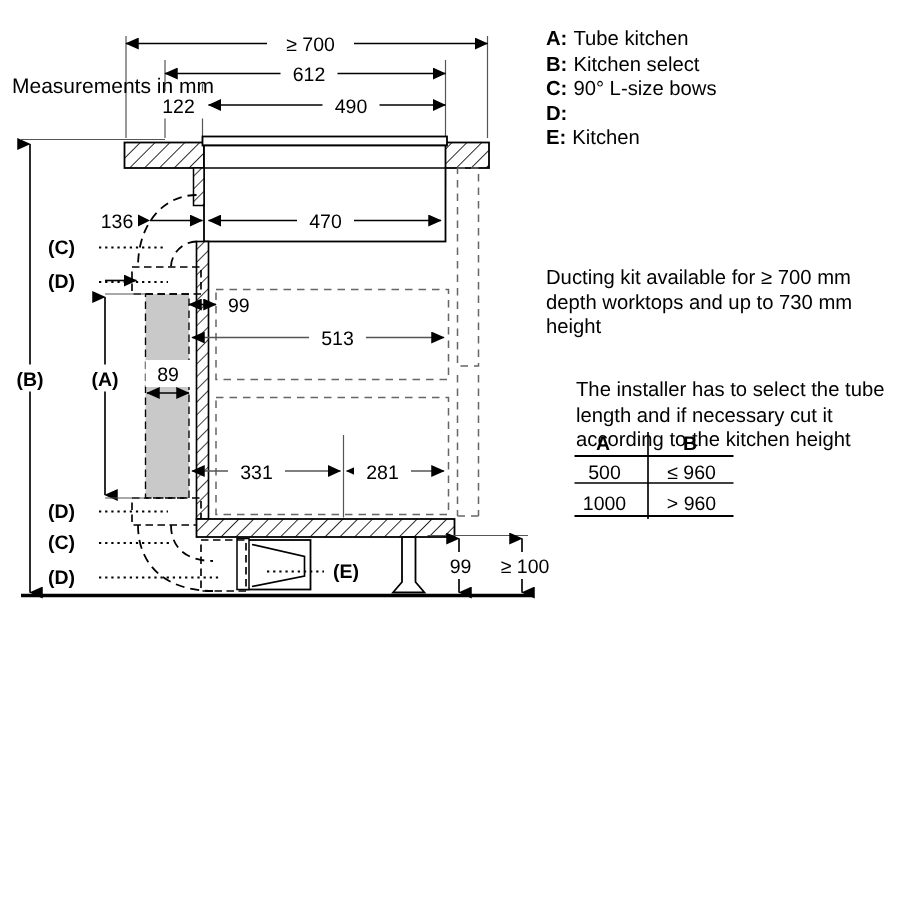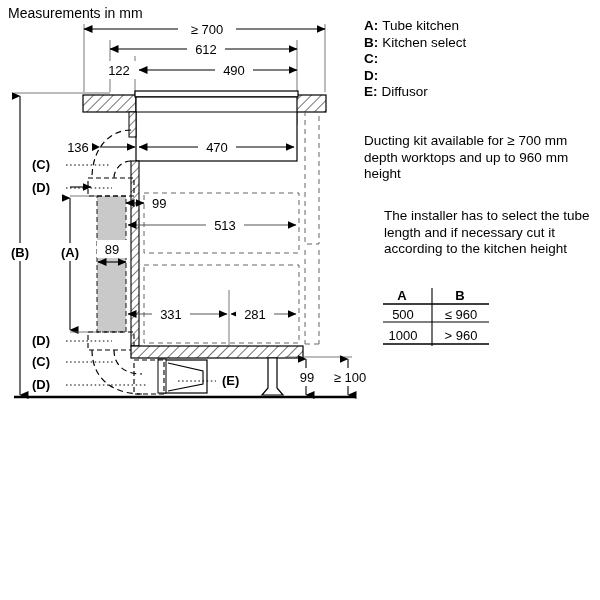--- a/index.html
+++ b/index.html
@@ -4,21 +4,21 @@
 <style>
   html,body{margin:0;padding:0;background:#ffffff;}
   body{width:600px;height:600px;overflow:hidden;
        font-family:"Liberation Sans","DejaVu Sans",sans-serif;color:#000;}
   #root{position:relative;width:600px;height:600px;}
   svg{display:block;}
   .t{font-family:"Liberation Sans","DejaVu Sans",sans-serif;font-size:13px;fill:#000;}
   .tb{font-family:"Liberation Sans","DejaVu Sans",sans-serif;font-size:13px;fill:#000;font-weight:bold;}
   .dim{font-family:"Liberation Sans","DejaVu Sans",sans-serif;font-size:13px;fill:#000;}
   .lbl{font-family:"Liberation Sans","DejaVu Sans",sans-serif;font-size:13px;fill:#000;font-weight:bold;}
-  .sideTxt{position:absolute;font-size:13.5px;line-height:16.5px;color:#000;}
+  .sideTxt{position:absolute;font-size:13.5px;line-height:16.5px;color:#000;margin-top:44px;}
 </style>
 </head>
 <body>
 
 <div id="root">
 
 <svg width="600" height="600" viewBox="0 0 600 600">
   <defs>
     <marker id="arrR" markerWidth="9" markerHeight="8" refX="8.5" refY="4" orient="auto" markerUnits="userSpaceOnUse">
       <path d="M0,0 L9,4 L0,8 z" fill="#000"></path>
@@ -273,27 +273,28 @@
   <div style="display:flex;gap:4px;line-height:16.5px;font-size:13.5px;">
     <span style="font-weight:bold;">A:</span>
     <span>Tube kitchen</span>
   </div>
   <div style="display:flex;gap:4px;line-height:16.5px;font-size:13.5px;">
     <span style="font-weight:bold;">B:</span>
     <span>Kitchen select</span>
   </div>
   <div style="display:flex;gap:4px;line-height:16.5px;font-size:13.5px;">
     <span style="font-weight:bold;">C:</span>
+    <span>90° L-size bows</span>
   </div>
   <div style="display:flex;gap:4px;line-height:16.5px;font-size:13.5px;">
     <span style="font-weight:bold;">D:</span>
   </div>
   <div style="display:flex;gap:4px;line-height:16.5px;font-size:13.5px;">
     <span style="font-weight:bold;">E:</span>
-    <span>Diffusor</span>
+    <span>Kitchen</span>
   </div>
 </div>
 
-<div class="sideTxt" style="left:364px;top:133px;width:228px;">Ducting kit available for ≥ 700 mm depth worktops and up to 960 mm height</div>
+<div class="sideTxt" style="left:364px;top:133px;width:228px;">Ducting kit available for ≥ 700 mm depth worktops and up to 730 mm height</div>
 
 <div class="sideTxt" style="left:384px;top:208px;width:228px;">The installer has to select the tube length and if necessary cut it according to the kitchen height</div>
 
 </div>
 
 </body></html>

